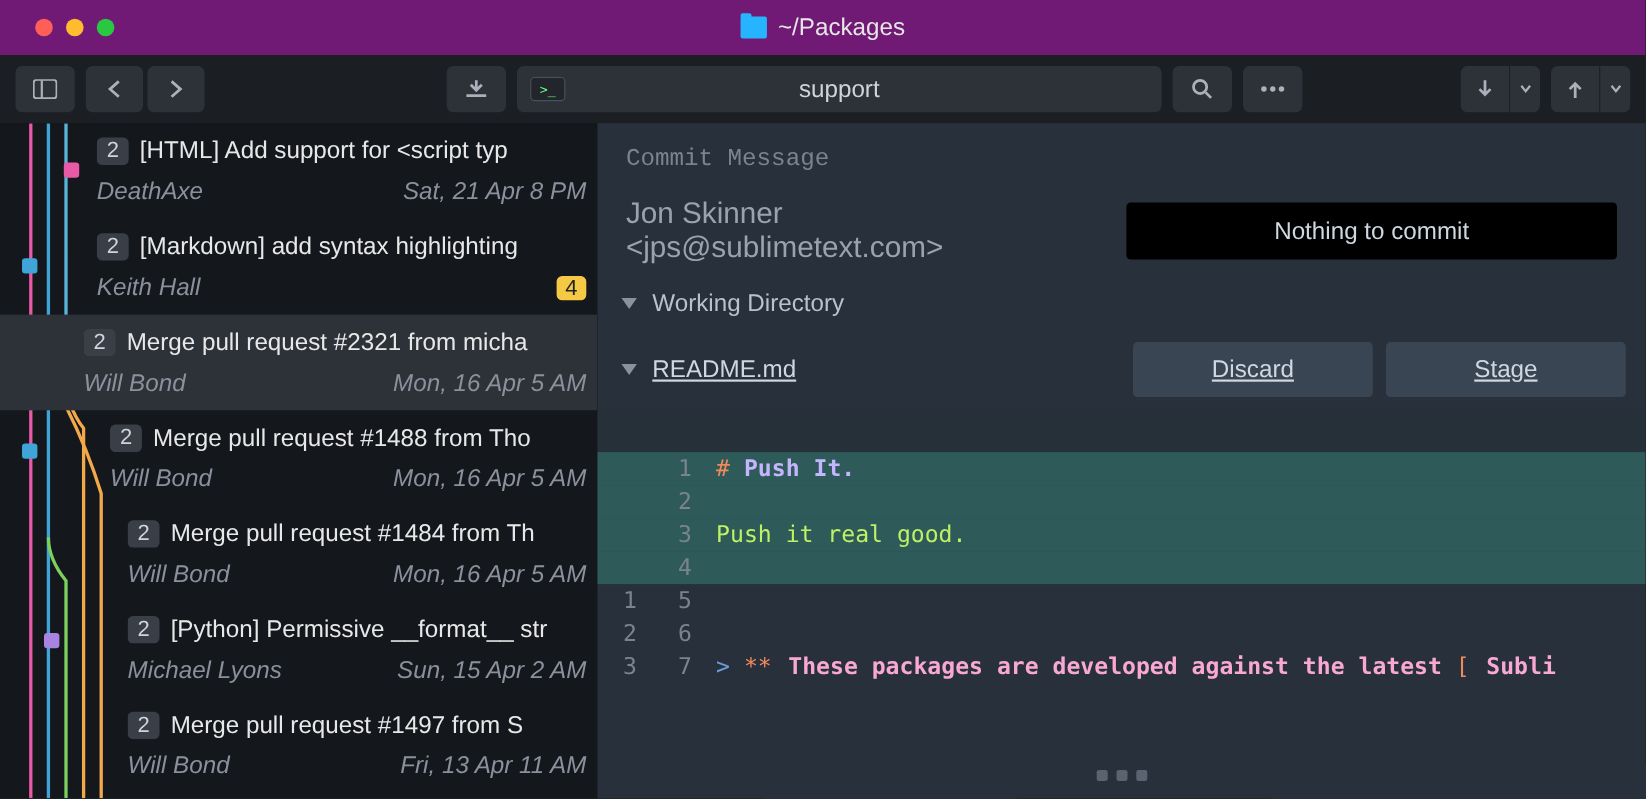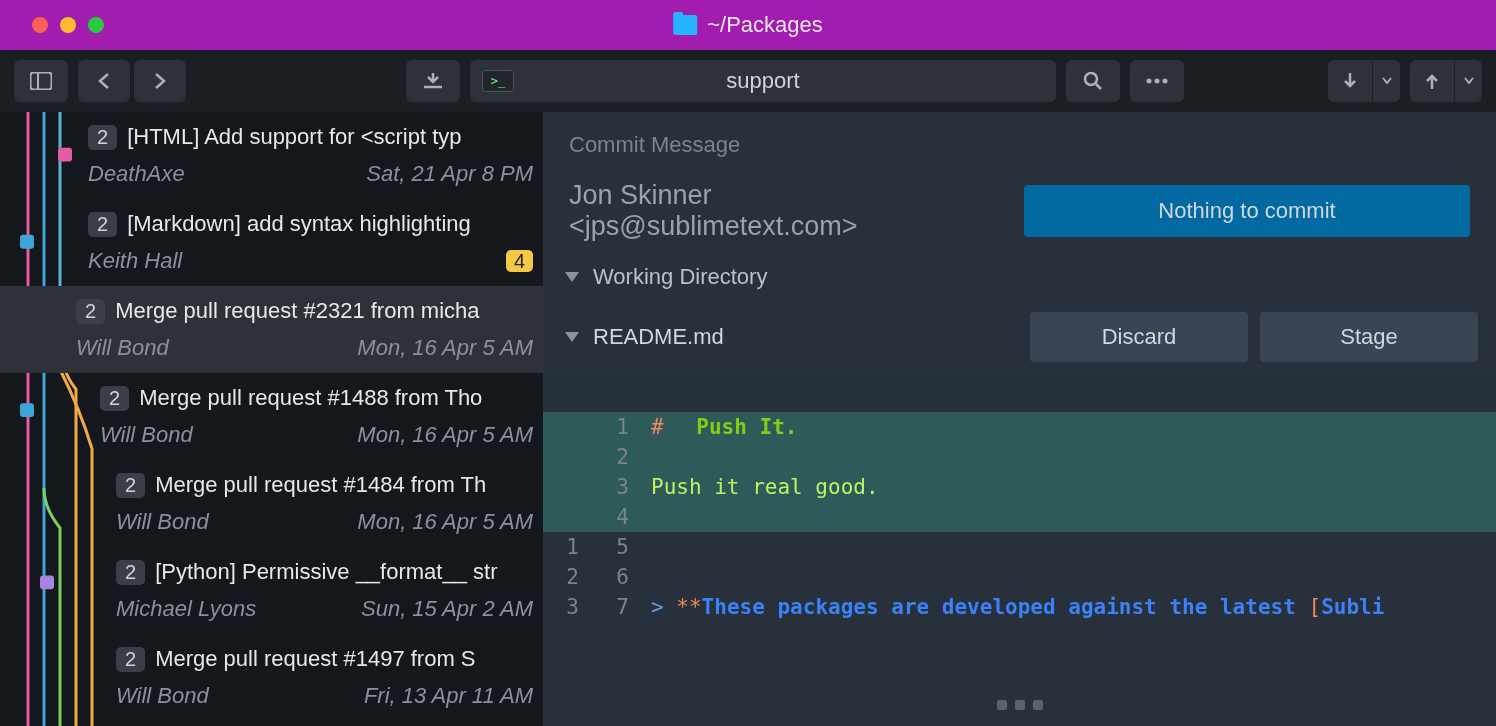--- a/index.html
+++ b/index.html
@@ -10,21 +10,21 @@
     font-family: -apple-system, BlinkMacSystemFont, "Segoe UI", sans-serif;
     color: #c0c0c0;
     overflow: hidden;
   }
   .titlebar {
     height: 50px;
     display: flex;
     align-items: center;
     padding: 0 32px;
     position: relative;
-    background: #a21caf;
+    background: #701a75;
   }
   .traffic-lights { display: flex; gap: 12px; }
   .tl { width: 16px; height: 16px; border-radius: 50%; }
   .tl.red { background: #ff5f57; }
   .tl.yellow { background: #febc2e; }
   .tl.green { background: #28c840; }
   .title-center {
     position: absolute; left: 50%; transform: translateX(-50%);
     display: flex; align-items: center; gap: 10px;
     color: #e6e6e6; font-size: 22px; font-weight: 500;
@@ -69,55 +69,55 @@
   .commit-row.indent3 { padding-left: 116px; }
   .commit-title { display:flex; align-items:center; gap:10px; color:#e8e8e8; font-size:22px; white-space:nowrap; overflow:hidden; }
   .badge { background:#3a3f47; border-radius:5px; padding:1px 9px; font-size:20px; color:#cfd4da; }
   .meta { display:flex; justify-content:space-between; color:#8b919c; font-size:22px; font-style:italic; margin-top:11px; }
   .gold-badge { background:#f6c945; color:#222; border-radius:5px; padding:0 8px; font-size:20px; font-style:normal; font-weight:500;}
   .commit-row.sel { background:#2d3138; }
   .commit-row.sel .meta { padding-left:0; }
   .commit-row.sel { padding-left: 76px; }
   .right-pane { flex:1; background:#27303b; display:flex; flex-direction:column; }
   .rp-head { padding: 20px 26px 0 26px; }
-  .commit-msg-label { color:#7a838f; font-family: Liberation Sans, sans-serif; font-size:22px; }
+  .commit-msg-label { color:#7a838f; font-family: Liberation Mono, monospace; font-size:22px; }
   .author-row { display:flex; align-items:center; justify-content:space-between; margin-top:22px; gap:20px; }
   .author { color:#9aa2ae; font-size:27px; }
   .big-btn {
-    background:#0369a1; color:#cfd7e1; border-radius:4px;
+    background:#000000; color:#cfd7e1; border-radius:4px;
     height:52px; display:flex; align-items:center; justify-content:center;
     font-size:22px; flex:0 0 446px;
   }
   .section-row {
     display:flex; align-items:center; gap:14px; padding: 22px 26px 10px 22px;
     color:#b9c1cb; font-size:22px;
   }
   .disclose { width:0; height:0; border-left:7px solid transparent; border-right:7px solid transparent; border-top:10px solid #8a929d; }
   .file-row {
     display:flex; align-items:center; padding: 12px 18px 12px 22px;
-    color:#cfd7e1; font-size:22px; gap:14px;
+    color:#cfd7e1; font-size:22px; gap:14px;text-decoration:underline;
   }
   .file-row .actions { margin-left:auto; display:flex; gap:12px; }
   .mid-btn {
     background:#3a4553; border-radius:4px; height:50px; width:218px;
     display:flex; align-items:center; justify-content:center; font-size:22px; color:#cfd7e1;
   }
   .diff-strip { height:38px; background:#263038; }
   .diff { font-family: ui-monospace, "SF Mono", Menlo, monospace; font-size:21px; line-height:30px; }
   .diff-row { display:flex; }
   .gutter { width:70px; text-align:right; color:#7a838f; padding-right:14px; }
   .gutter.l { width:50px; }
   .gutter.r { width:50px; }
   .code { flex:1; white-space:pre; padding-left:8px; }
   .added { background:#2e5a5a; }
   .added .code { color:#e8e8e8; }
   .md-mark { color:#f08a5d; }
-  .md-bold { color:#3b82f6; font-weight:600; }
+  .md-bold { color:#f9a8d4; font-weight:600;margin-left:15px; }
   .md-quote { color:#6a9cd6; }
-  .md-head { color:#84cc16; font-weight:600;margin-left:20px;}
+  .md-head { color:#c4b5fd; font-weight:600;}
   .md-text { color:#bef264;text-align:center; }
   .pager-dots {
     align-self:center; margin-top:auto; padding:16px 0; color:#6b7480;
     display:flex; gap:8px;
   }
   .pager-dots span { width:10px; height:10px; background:#5a636f; border-radius:2px; display:block;}
 </style>
 </head>
 <body>
 

